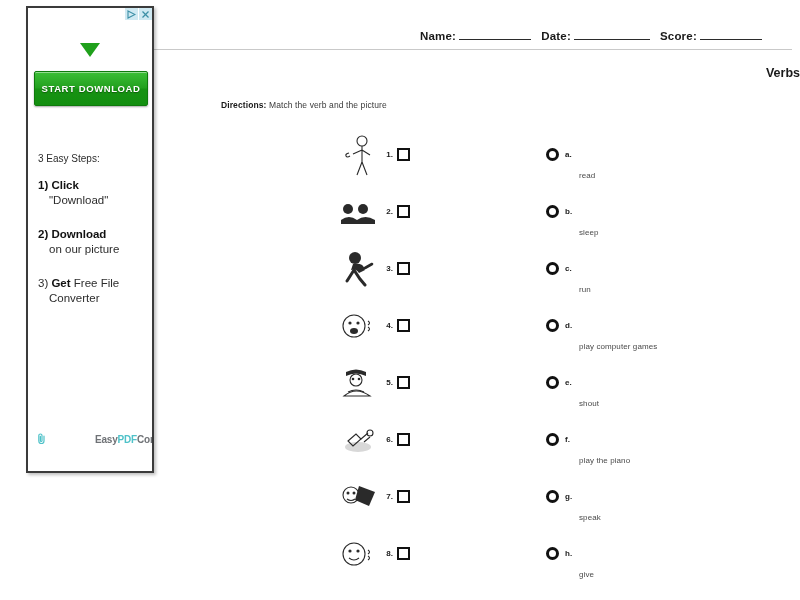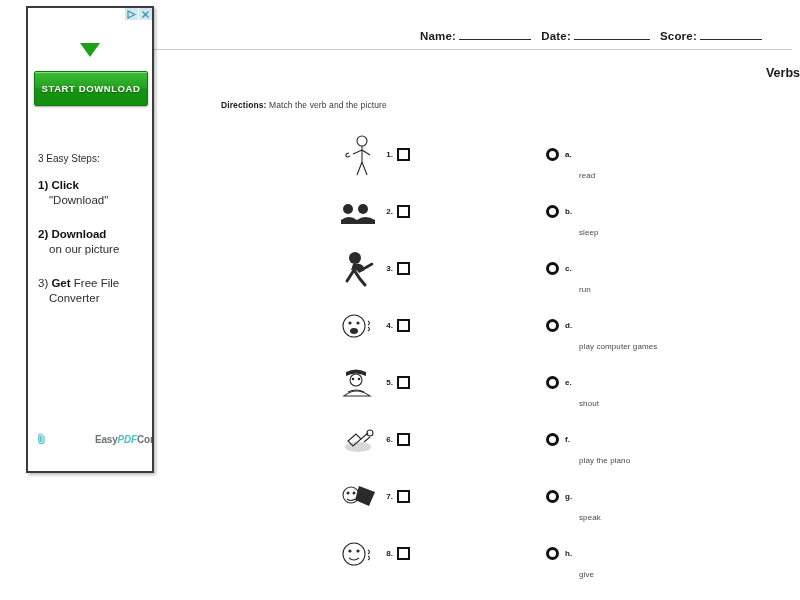--- a/index.html
+++ b/index.html
@@ -247,21 +247,21 @@
     left: 10px;
     top: 425px;
     display: flex;
     align-items: center;
     font-size: 10px;
     font-weight: bold;
     letter-spacing: -0.2px;
   }
   .ad-logo .clip { margin-right: 1px; }
   .lg-easy { color: #6f7276; padding-left: 48px; }
-  .lg-pdf { color: #4fc2c9; font-style: italic; }
+  .lg-pdf { color: #4fc2c9; }
   .lg-combine { color: #6f7276; }
   .lg-tm { font-size: 6px; vertical-align: super; color: #6f7276; }
 </style>
 </head>
 <body>
 
 <div id="worksheet">
 
   <div class="header-fields">
     <div class="field">

